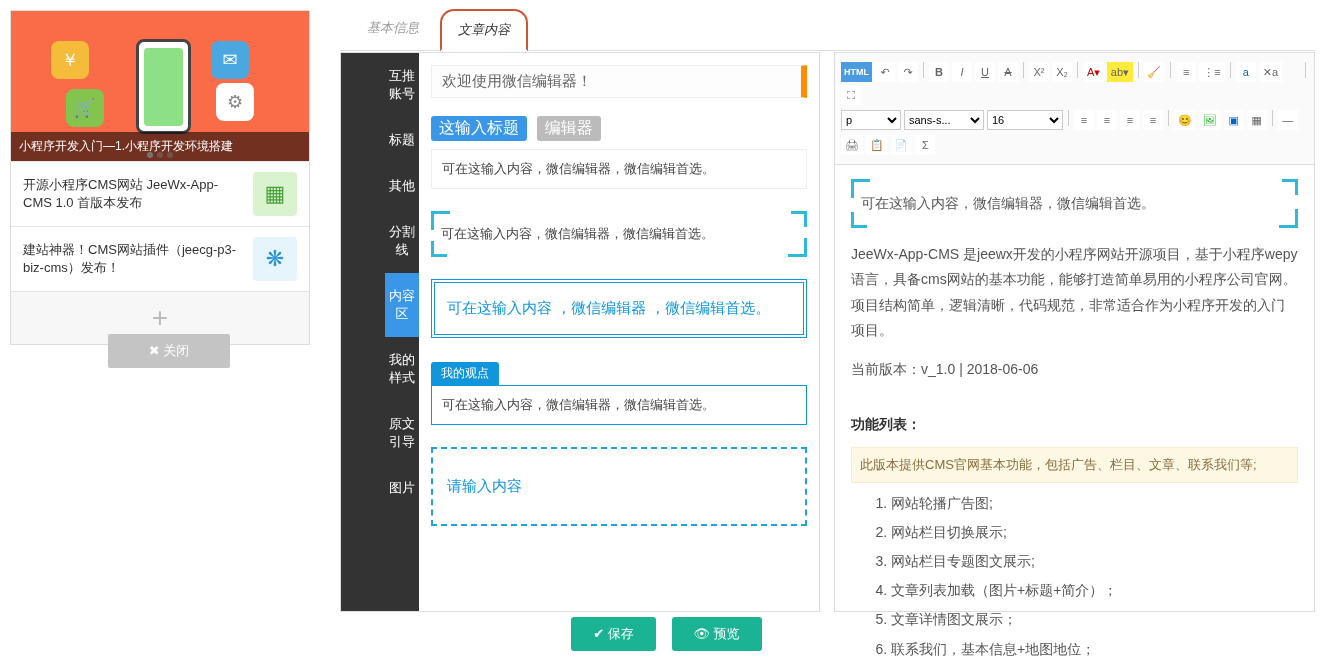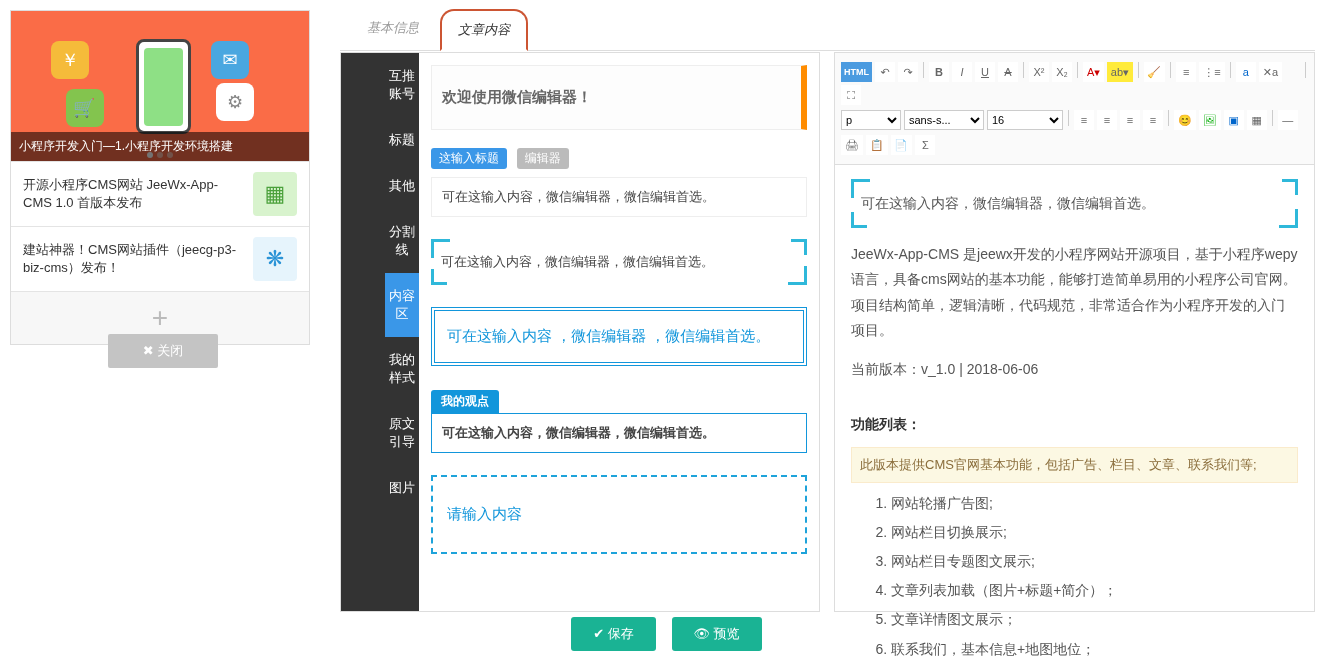--- a/index.html
+++ b/index.html
@@ -21,47 +21,47 @@
 .hero .dots span { width:6px; height:6px; border-radius:50%; background:rgba(255,255,255,.5);}
 .hero .dots span.on { background:#fff;}
 
 .list-item { display: flex; align-items: center; padding: 10px 12px; border-top: 1px solid #e4e4e4; font-size: 13px; color: #333; }
 .list-item .txt { flex: 1; line-height: 1.4; }
 .list-item .thumb { width: 44px; height: 44px; margin-left: 8px; border-radius: 4px; display:flex; align-items:center; justify-content:center; font-size:22px;}
 .list-item .thumb.a { background:#d8f3cd; color:#4ba13b;}
 .list-item .thumb.b { background:#e6f4fc; color:#2a93d6;}
 
 .add-row { text-align: center; padding: 10px; color: #bbb; font-size: 28px; background:#f7f7f7; border-top:1px solid #e4e4e4; cursor:pointer;}
-.close-btn { display:block; margin: 14px auto 0; width: 110px; padding: 8px 0; border:none; background:#c4c4c4; color:#fff; font-size:13px; border-radius:2px; cursor:pointer;}
+.close-btn { display:block; margin: 14px auto 0; width: 122px; padding: 8px 0; border:none; background:#c4c4c4; color:#fff; font-size:13px; border-radius:2px; cursor:pointer;}
 
 
 .tabs { position:absolute; left:340px; top:8px; right:18px; border-bottom:1px solid #ddd; display:flex; gap:4px; padding:0 10px;font-style:italic;}
 .tabs .tab { padding:10px 16px; color:#999; cursor:pointer; border:1px solid transparent; border-bottom:none; border-radius:4px 4px 0 0; }
 .tabs .tab.active { border:2px solid #c53; color:#333; border-top-left-radius:14px; border-top-right-radius:14px; border-bottom:2px solid #fff; position:relative; top:1px; }
 
 
 .middle { position:absolute; left:340px; top:52px; width:480px; height:560px; border:1px solid #ddd; display:flex; }
 .side-menu { width:78px; background:#333; display:flex; flex-direction:column; }
 .side-menu .mi { color:#fff; text-align:center; padding:14px 4px; font-size:13px; cursor:pointer;margin-left:44px; }
 .side-menu .mi.active { background:#3a97e8; }
 .templates { flex:1; overflow-y:auto; padding:12px; }
-.welcome-bar { border-left:6px solid #ff8c00; padding:22px 10px; background:#fdfdfd; border:1px solid #eee; margin-bottom:18px; font-size:15px; color:#666; border-right:6px solid #ff8c00;font-weight:bold;}
-.tag { display:inline-block; padding:2px 8px; border-radius:3px; color:#fff; font-size:12px; margin-right:6px;}
+.welcome-bar { border-left:6px solid #ff8c00; padding:6px 10px; background:#fdfdfd; border:1px solid #eee; margin-bottom:18px; font-size:15px; color:#666; border-right:6px solid #ff8c00;}
+.tag { display:inline-block; padding:2px 8px; border-radius:3px; color:#fff; font-size:16px; margin-right:6px;}
 .tag.blue { background:#3a97e8;}
 .tag.grey { background:#bbb;}
 .template-box { border:1px solid #eee; padding:10px; margin:8px 0 22px; font-size:13px; color:#444;}
 .template-box.bracket { position:relative; border:none; padding:14px 10px;}
 .bracket::before,.bracket::after{content:"";position:absolute;width:16px;height:16px;border:3px solid #2fb8da;}
 .bracket::before{top:0;left:0;border-right:none;border-bottom:none;}
 .bracket::after{bottom:0;right:0;border-left:none;border-top:none;}
 .bracket .br-tr,.bracket .br-bl{position:absolute;width:16px;height:16px;border:3px solid #2fb8da;}
 .bracket .br-tr{top:0;right:0;border-left:none;border-bottom:none;}
 .bracket .br-bl{bottom:0;left:0;border-right:none;border-top:none;}
 .double-box{border:4px double #1296db;color:#1296db;padding:16px 12px;font-size:15px;}
-.my-point{margin-top:24px;font-weight:bold;}
+.my-point{margin-top:24px;}
 .my-point .pill{display:inline-block;background:#1296db;color:#fff;padding:3px 10px;border-radius:3px 3px 0 0;font-size:12px;}
 .my-point .body{border:1px solid #1296db;padding:10px;color:#444;font-size:13px;}
 .dashed-box{border:2px dashed #1ea3da;padding:28px 14px;color:#1296db;font-size:15px;margin-top:22px;}
 
 
 .rte { position:absolute; left:834px; top:52px; right:18px; height:560px; border:1px solid #ddd; }
 .toolbar { border-bottom:1px solid #ddd; padding:4px 6px; background:#fafafa; }
 .toolbar .row { display:flex; flex-wrap:wrap; gap:3px; align-items:flex-start; margin:5px 0;}
 .tbtn { min-width:20px; height:20px; padding:0 3px; background:#fff; border:1px solid transparent; display:inline-flex; align-items:center; justify-content:center; font-size:11px; color:#666; cursor:pointer; font-family:Arial;}
 .tbtn.html { background:#4b9be0;color:#fff;font-size:9px;font-weight:bold;padding:0 2px;}

